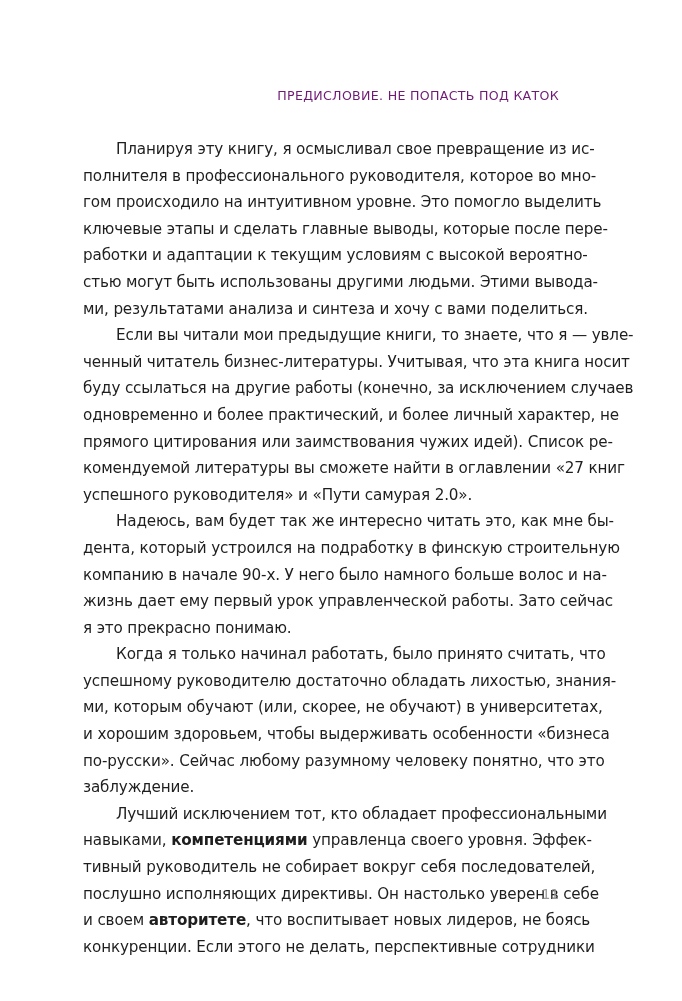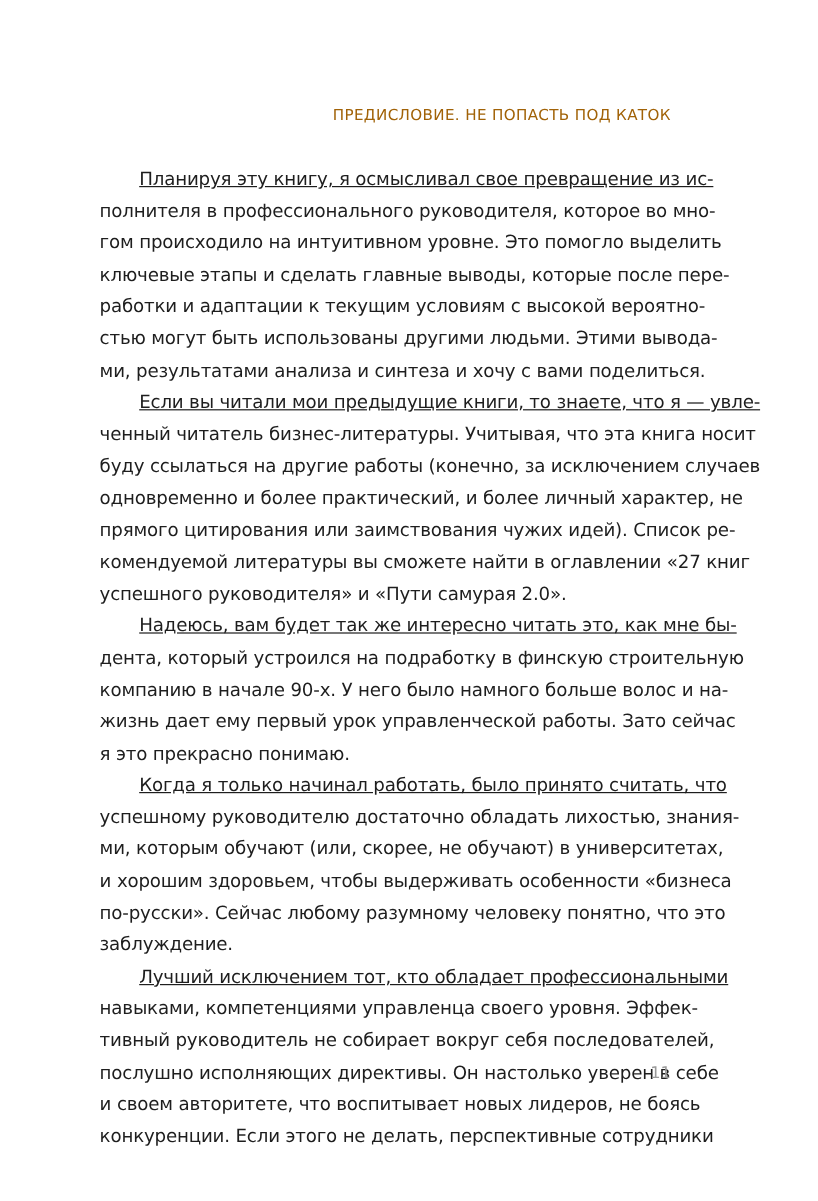--- a/index.html
+++ b/index.html
@@ -2,32 +2,32 @@
 <html><head>
 <meta charset="utf-8">
 <style>
   html, body { margin: 0; padding: 0; }
   body {
     width: 682px; height: 1001px; background: #ffffff; position: relative; overflow: hidden;
     font-family: "DejaVu Sans", sans-serif; color: #1e1e1e;
   }
   .running-head {
     position: absolute; top: 88px; right: 123px;
-    font-size: 12.6px; letter-spacing: 0.3px; color: #a16207; white-space: nowrap;
+    font-size: 12.6px; letter-spacing: 0.3px; color: #701a75; white-space: nowrap;
   }
   .text-block {
     position: absolute; top: 136px; left: 83px; width: 475px;
     font-size: 15.2px; line-height: 26.6px; text-align: justify;
     letter-spacing: -0.15px;
   }
   .line { display: block; text-align: justify; text-align-last: justify; white-space: nowrap; height: 26.6px; }
   .line.last { text-align-last: left; }
-  .line.indent { padding-left: 33px; text-decoration: underline; }
+  .line.indent { padding-left: 33px; }
   .para-body { display: block; }
-  b { font-weight: normal; }
+  b { font-weight: bold; }
   .page-number {
     position: absolute; top: 886px; right: 123px;
     font-size: 13.5px; color: #9a9a9a;
   }
 </style>
 </head>
 <body>
 
 <div class="running-head">ПРЕДИСЛОВИЕ. НЕ ПОПАСТЬ ПОД КАТОК</div>
 

